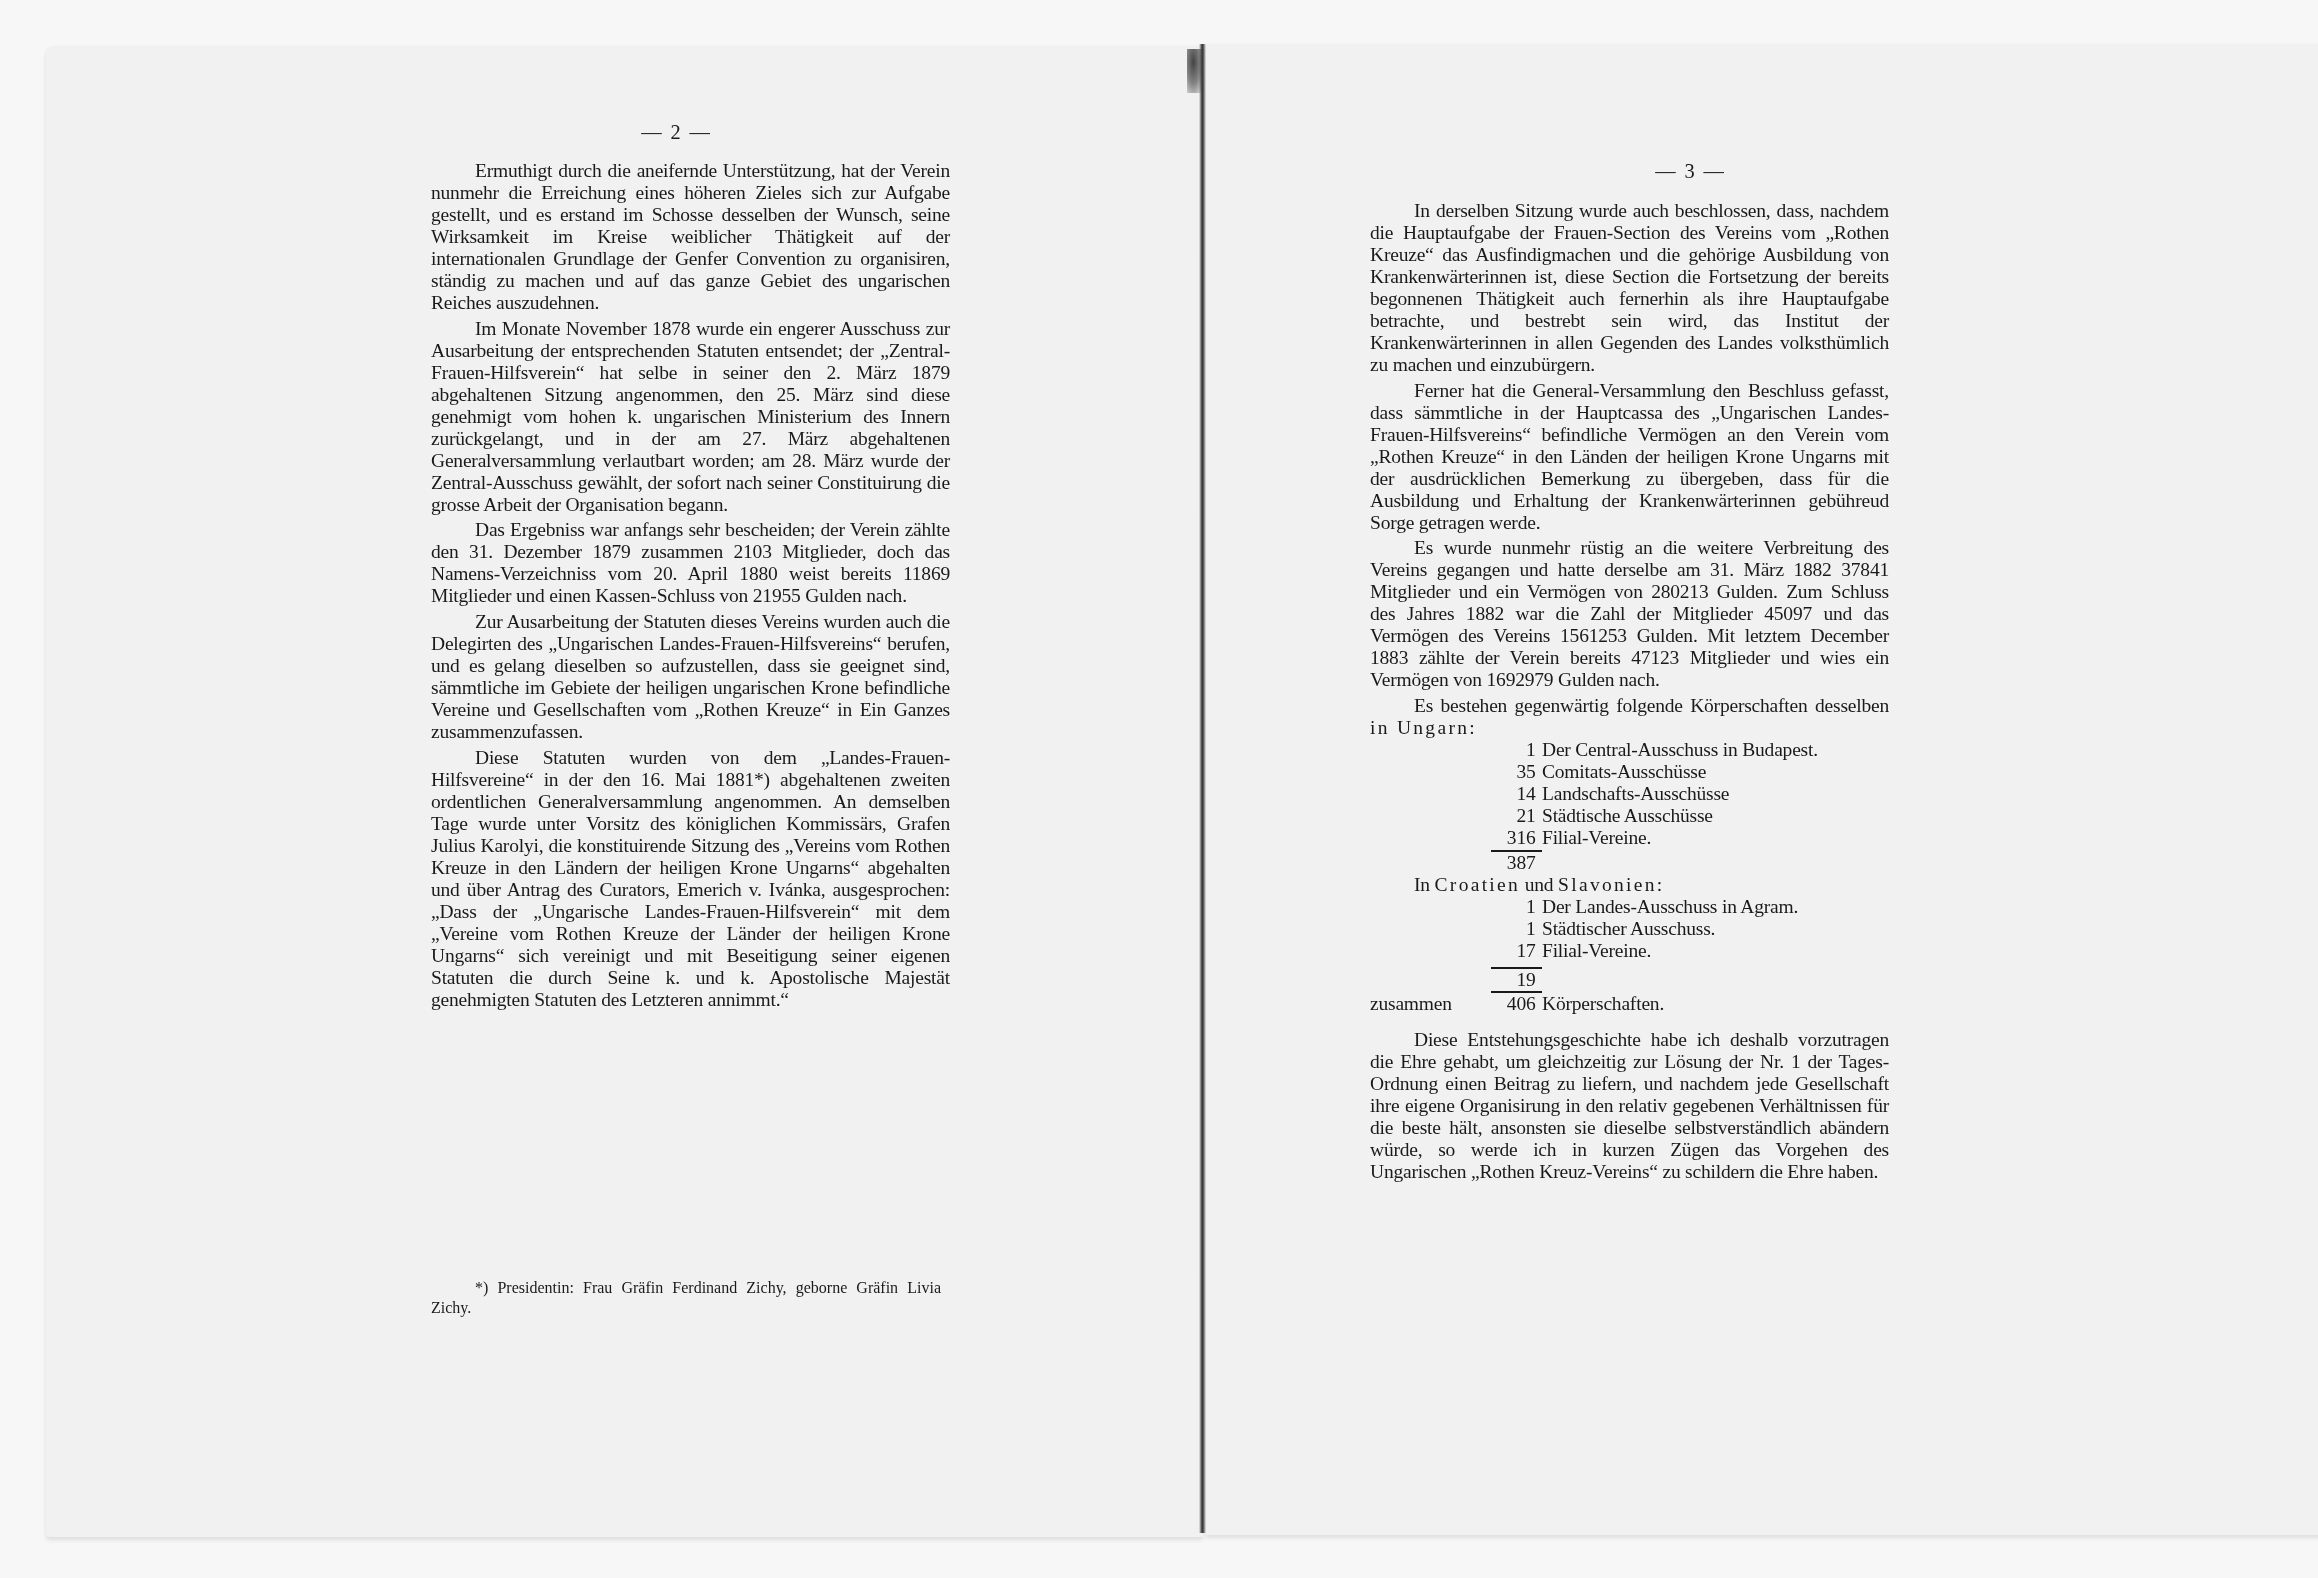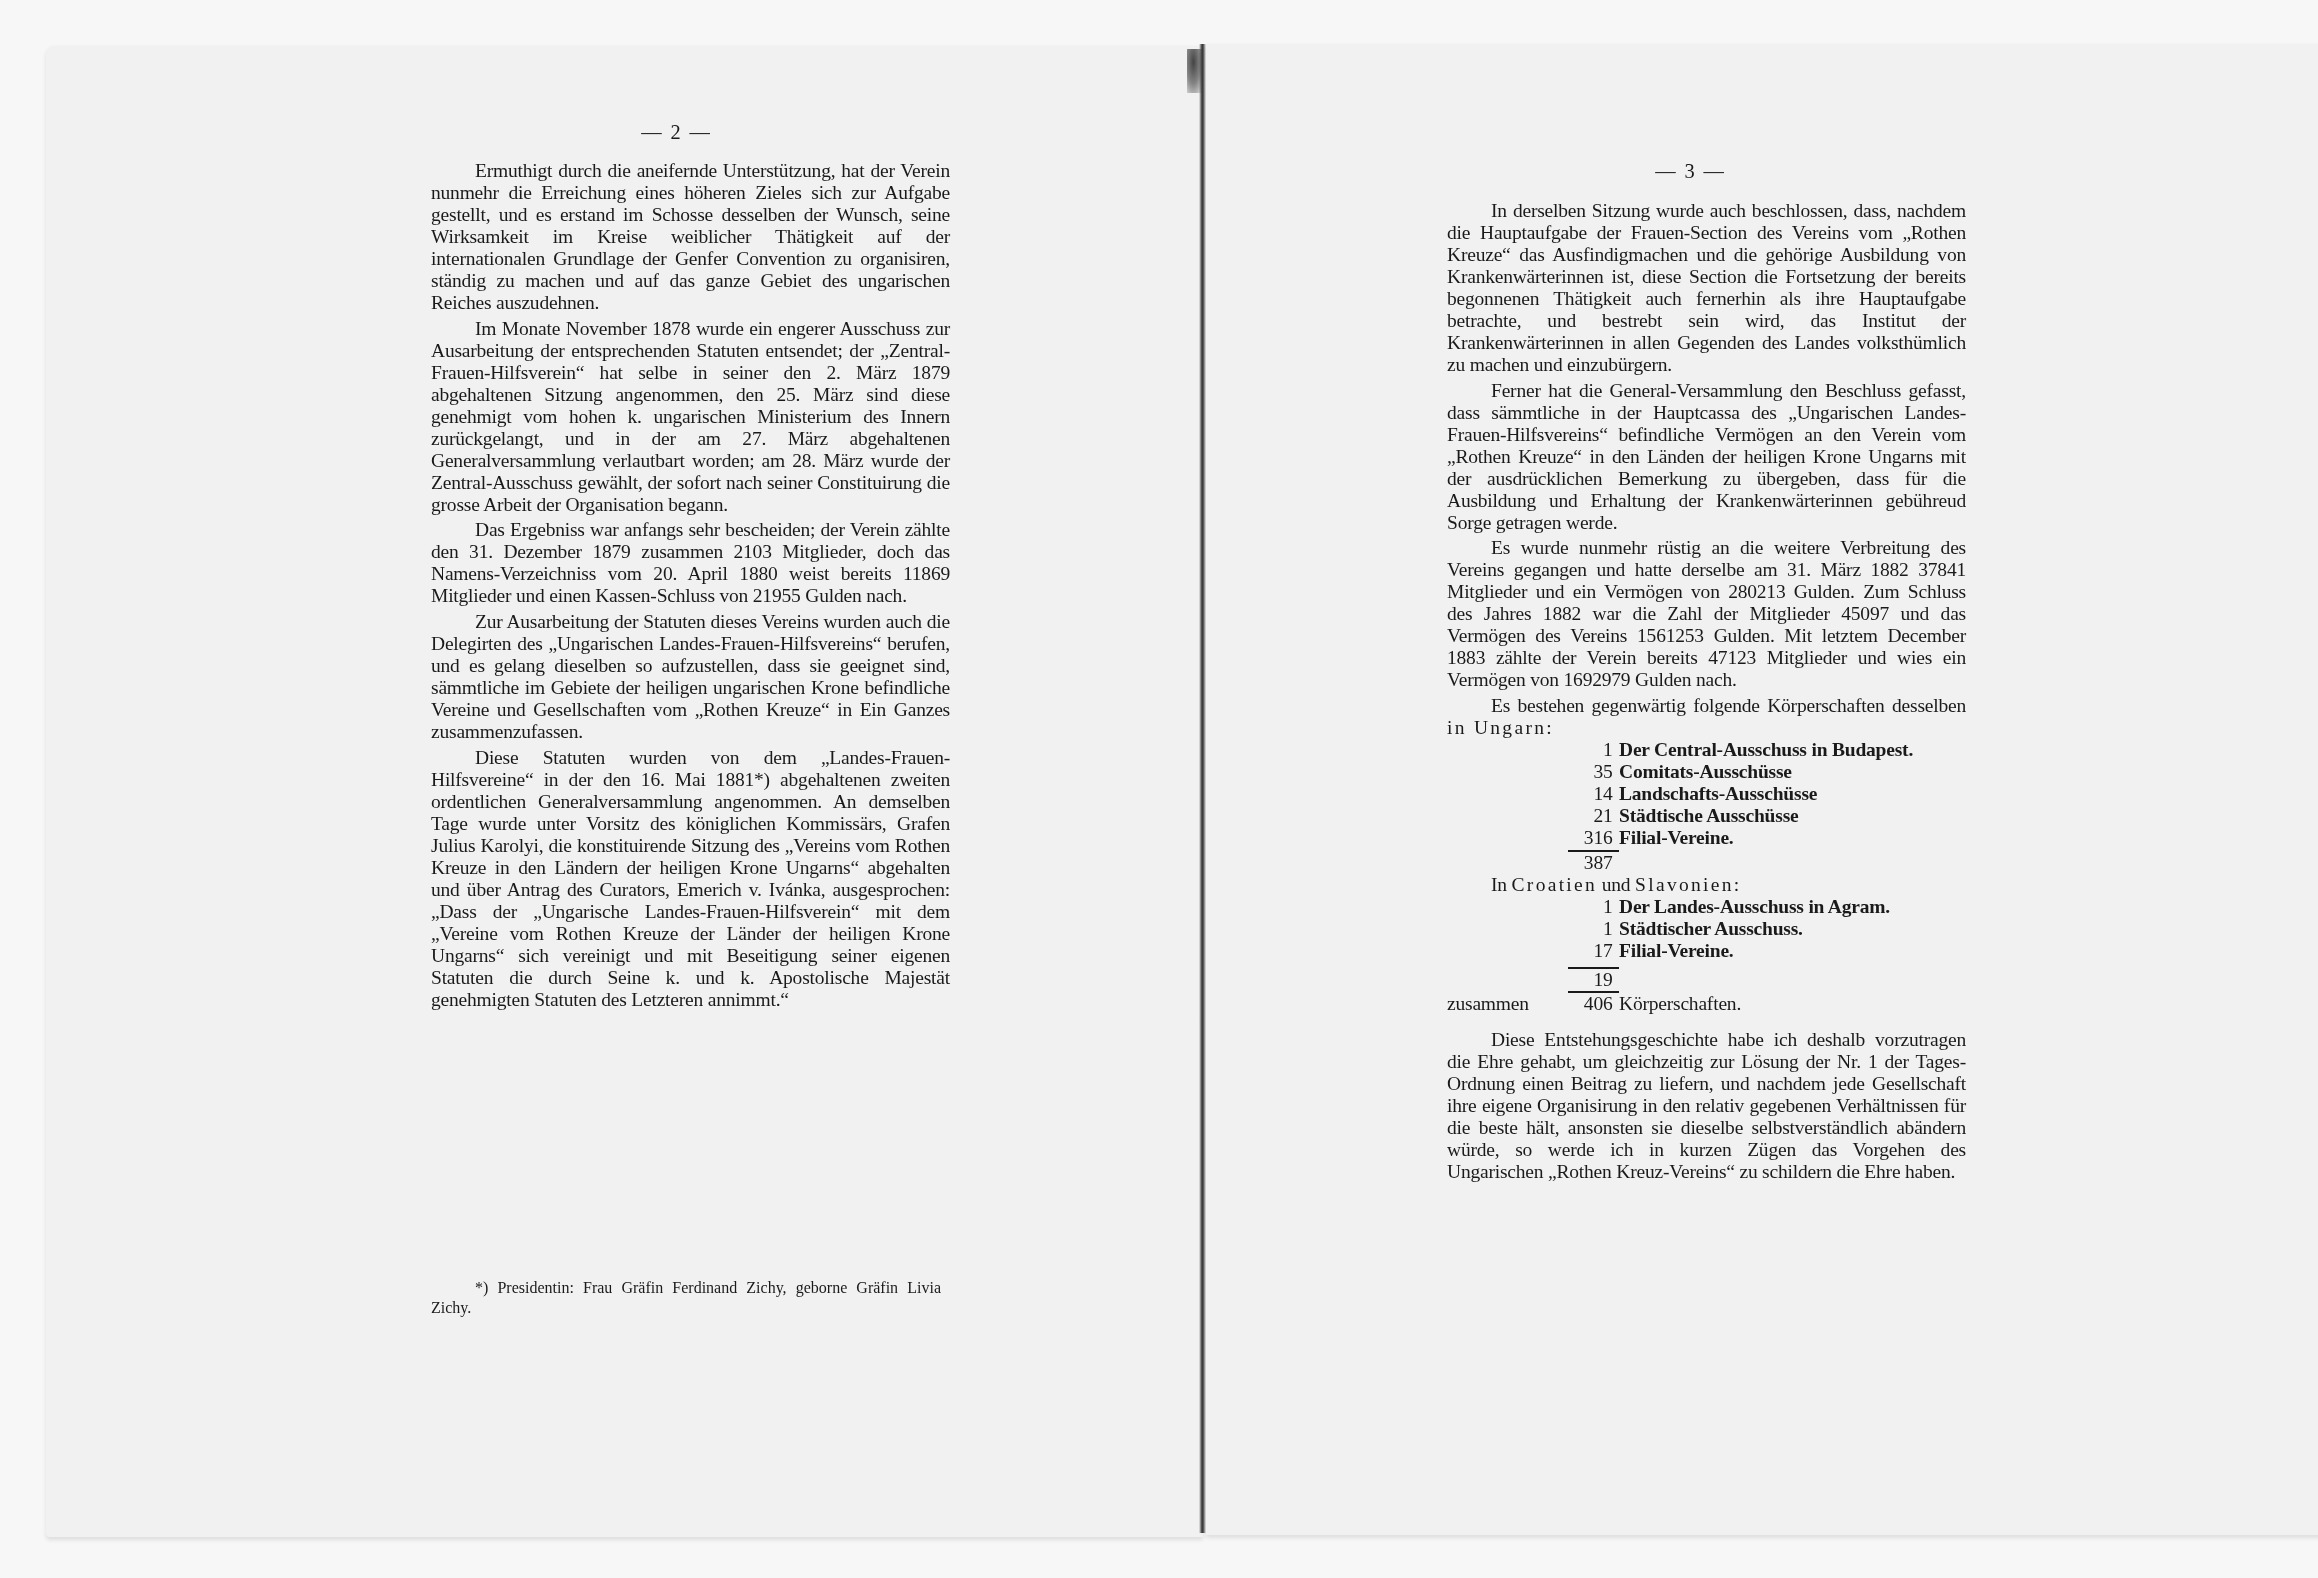--- a/index.html
+++ b/index.html
@@ -26,28 +26,28 @@
   .text-block {
     position:absolute; width:519px;
     font-size:19.5px; line-height:22px;
     text-align:justify; letter-spacing:-0.2px;
     transform-origin: left top;
   }
   .text-block p { margin:0; text-indent:44px; }
   .text-block p + p { margin-top:3.7px; }
   .page-num { position:absolute; font-size:20.4px; text-align:center; width:185px; letter-spacing:1.9px; }
   #left-text { left:431px; top:160px; }
-  #right-text { left:1447px; top:200px; }
+  #right-text { left:1370px; top:200px; }
   #left-pagenum { left:584px; top:121px; }
   #right-pagenum { left:1598px; top:160px; }
   .spaced { letter-spacing:2.3px; }
   .list { margin:0; padding:0; list-style:none; }
   .list li { display:flex; }
   .list .num { width:172px; text-align:right; padding-right:6.5px; box-sizing:border-box; }
-  .list .txt { text-align:center;font-weight:bold; }
+  .list .txt { text-align:center; }
   .sum-line { border-top:2.3px solid #1a1a1a; width:51px; margin-left:121px; margin-top:0.9px; margin-bottom:0; }
   .sum { width:172px; text-align:right; padding-right:6.5px; box-sizing:border-box;font-family:Liberation Serif, serif; }
   .subhead { text-indent:44px; }
   .total-row { display:flex; }
   .total-row .lbl { width:121px; text-align:left; }
   .total-row .num2 { width:51px; text-align:right; padding-right:6.5px; box-sizing:border-box; }
   #footnote {
     position:absolute; left:431px; top:1278px; width:510px;
     font-size:16px; line-height:20.4px; text-align:justify;
   }

